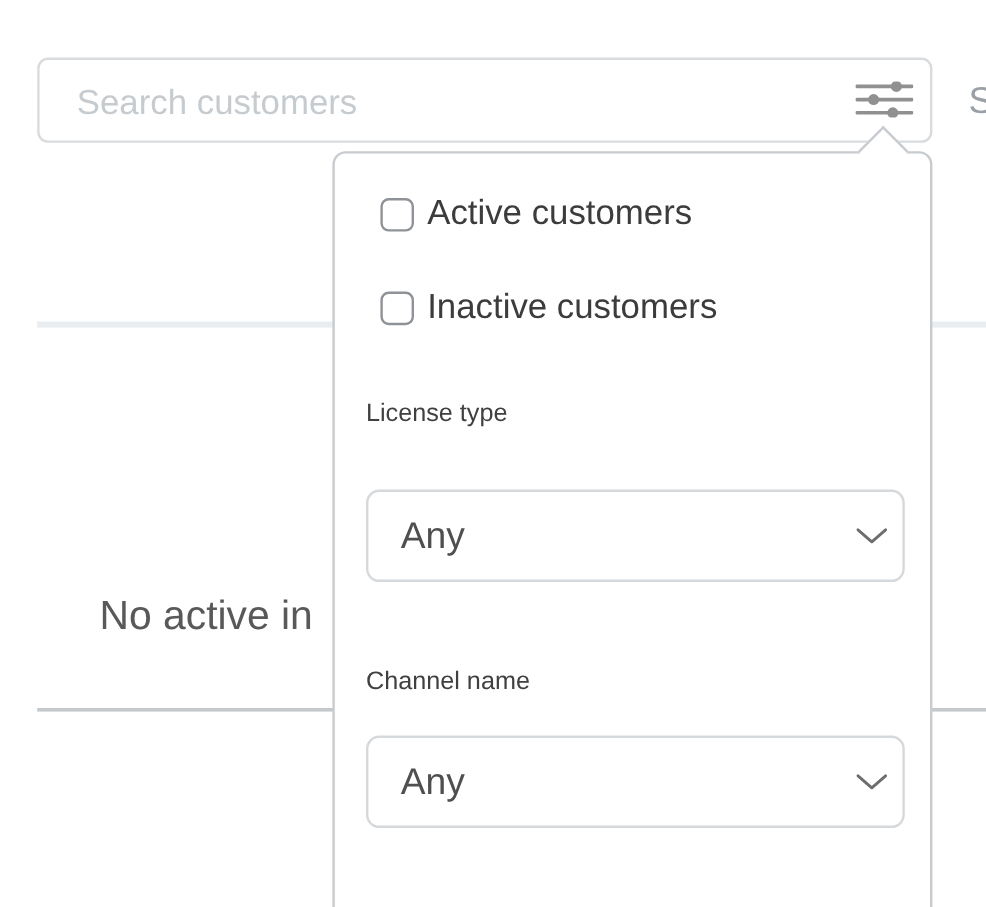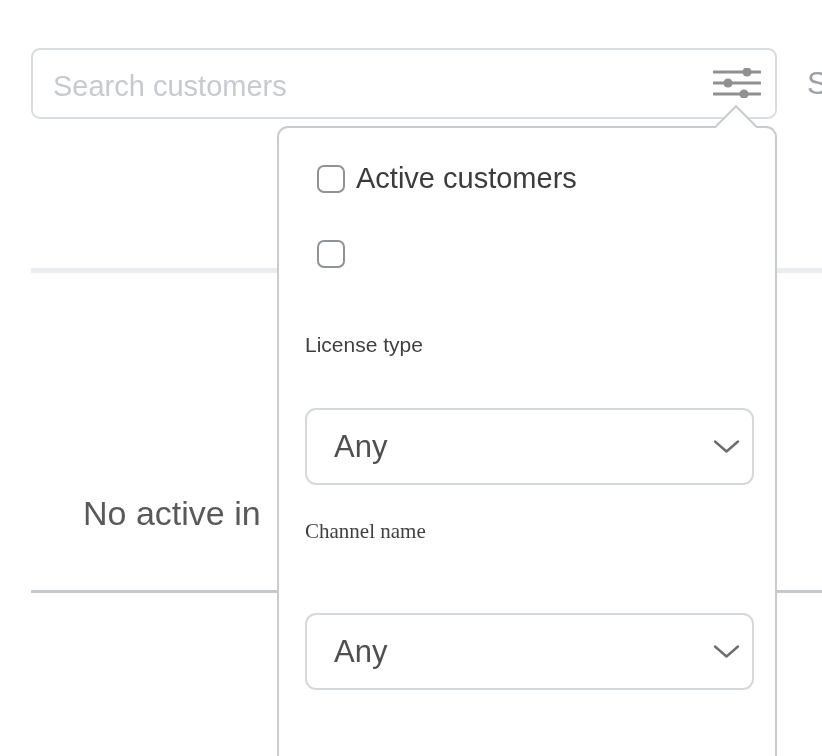--- a/index.html
+++ b/index.html
@@ -21,21 +21,21 @@
     border: 2px solid #d9dcde;
     border-radius: 9px;
     background: #ffffff;
     z-index: 2;
   }
   .search-input {
     position: absolute;
     left: 0; top: 0;
     width: 640px; height: 72px;
     border: none; outline: none;
-    padding-left: 20px;
+    padding-left: 31px;
     font-family: "Liberation Sans", sans-serif;
     font-size: 29px;
     color: #3d3d3d;
     background: transparent;
   }
   .search-input::placeholder { color: #c6cbd0; opacity: 1; }
   .filter-btn {
     position: absolute;
     right: 8px; top: 6px;
     width: 60px; height: 56px;
@@ -136,21 +136,21 @@
     white-space: nowrap;
   }
   .field-label {
     position: absolute;
     left: 26px;
     font-size: 21px;
     color: #404040;
     white-space: nowrap;
   }
   .label-license { top: 205px; }
-  .label-channel { top: 391px; font-family: Liberation Serif, serif; }
+  .label-channel { top: 428px; }
   .select-box {
     position: absolute;
     left: 26px;
     width: 449px; height: 77px;
     border: 2px solid #d6d9db;
     border-radius: 11px;
     background: #ffffff;
     display: flex; align-items: center;
     cursor: pointer;
   }
@@ -203,20 +203,21 @@
 
   <div class="popup">
 
     <div class="check-row row-0">
       <span class="checkbox"></span>
       <span class="check-label">Active customers</span>
     </div>
 
     <div class="check-row row-1">
       <span class="checkbox"></span>
+      <span class="check-label">Inactive customers</span>
     </div>
 
     <div class="field-label label-license">License type</div>
 
     <div class="select-box select-license">
       <span class="select-value">Any</span>
       <span class="select-chevron">
         <svg width="27" height="15" viewBox="0 0 27 15">
           <polyline points="2,2.5 13.5,12.5 25,2.5" fill="none" stroke="#6d6d6d" stroke-width="2.4" stroke-linecap="round" stroke-linejoin="round"></polyline>
         </svg>

